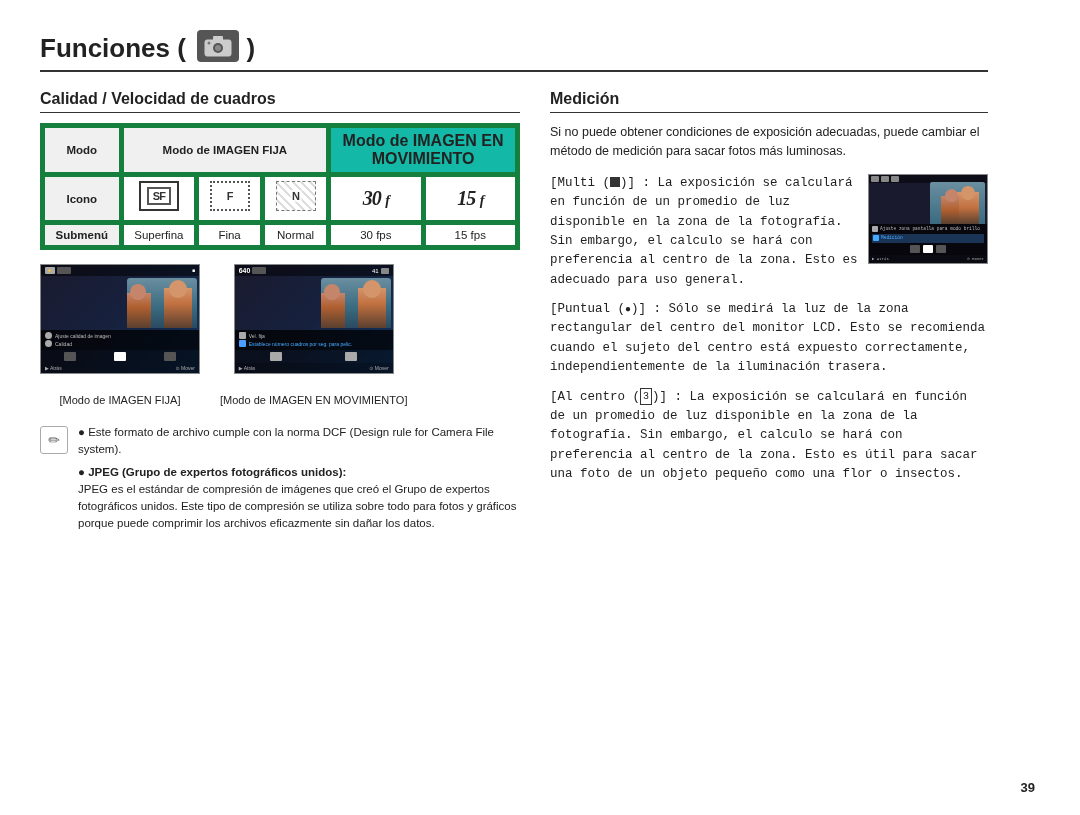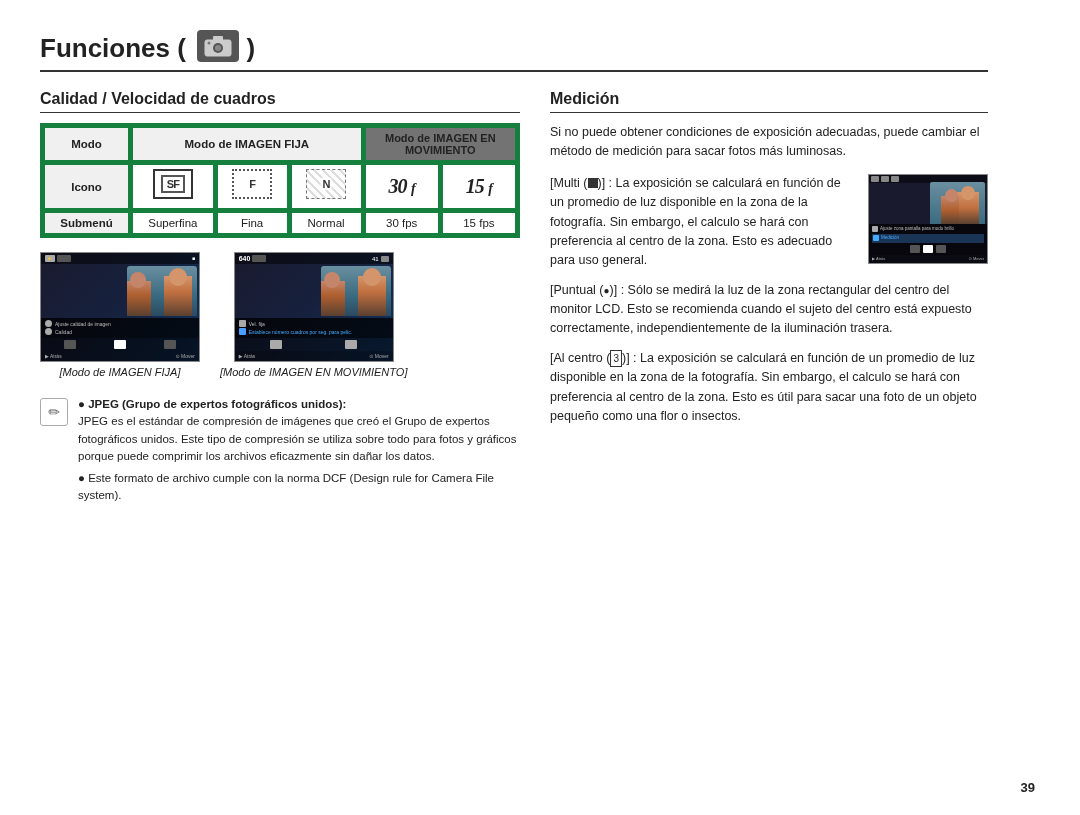--- a/index.html
+++ b/index.html
@@ -121,23 +121,22 @@
     .screenshot-img {
       width: 160px;
       height: 110px;
       background: #2a2a2a;
       border: 1px solid #888;
       position: relative;
       overflow: hidden;
     }
     .screenshot-label {
       font-size: 11px;
-      margin-top: 4px;
+      margin-top: 20px;
       text-align: right;
-      font-style: italic;
     }
 
     
     .cam-screen {
       width: 100%;
       height: 100%;
       background: linear-gradient(135deg, #1a1a2e 0%, #16213e 50%, #0f3460 100%);
       position: relative;
       display: flex;
       flex-direction: column;
@@ -199,20 +198,21 @@
       line-height: 1.55;
       margin-bottom: 12px;
     }
 
     .medicion-item {
       display: flex;
       gap: 8px;
       margin-bottom: 10px;
       font-size: 12.5px;
       line-height: 1.55;
+      font-family: Liberation Mono, monospace;
     }
 
     
     .right-screenshot {
       float: right;
       margin-left: 10px;
       margin-bottom: 5px;
     }
     .right-cam-screen {
       width: 120px;
@@ -273,21 +273,21 @@
     <div class="left-col">
 
       <div class="section-title">Calidad / Velocidad de cuadros</div>
 
 
       <table class="image-table">
         <tbody>
           <tr>
             <td class="label-col">Modo</td>
             <td colspan="3" style="text-align:center; font-weight:bold; background:#f0f0f0;">Modo de IMAGEN FIJA</td>
-            <td colspan="2" style="text-align:center; font-weight:bold; background:#737373; font-size:11px;">Modo de IMAGEN EN<br>MOVIMIENTO</td>
+            <td colspan="2" style="text-align:center; font-weight:bold; background:#14b8a6; font-size:16px;">Modo de IMAGEN EN<br>MOVIMIENTO</td>
           </tr>
           <tr>
             <td class="label-col">Icono</td>
             <td class="icon-cell">
               <div style="display:inline-block; border:2px solid #333; width:40px; height:30px; position:relative; font-size:0;">
                 <div style="position:absolute; top:0; left:0; width:100%; height:100%; display:flex; align-items:center; justify-content:center;">
                   <div style="width:24px; height:18px; border:2px solid #555; display:flex; align-items:center; justify-content:center; font-size:11px; font-weight:bold; color:#333;">SF</div>
                 </div>
               </div>
             </td>
@@ -409,24 +409,24 @@
               </div>
             </div>
           </div>
           <span class="screenshot-label">[Modo de IMAGEN EN MOVIMIENTO]</span>
         </div>
       </div>
 
       <div class="note-section">
         <div class="note-icon">✏</div>
         <div class="note-text">
+          <div class="note-bullet">● <span>Este formato de archivo cumple con la norma DCF (Design rule for Camera File system).</span></div>
           <div class="note-bullet">● <strong>JPEG (Grupo de expertos fotográficos unidos):</strong><br>
             <span>JPEG es el estándar de compresión de imágenes que creó el Grupo de expertos fotográficos unidos. Este tipo de compresión se utiliza sobre todo para fotos y gráficos porque puede comprimir los archivos eficazmente sin dañar los datos.</span>
           </div>
-          <div class="note-bullet">● <span>Este formato de archivo cumple con la norma DCF (Design rule for Camera File system).</span></div>
         </div>
       </div>
 
     </div>
 
     <div class="right-col">
 
       <div class="section-title">Medición</div>
 
       <p class="right-intro">Si no puede obtener condiciones de exposición adecuadas, puede cambiar el método de medición para sacar fotos más luminosas.</p>

